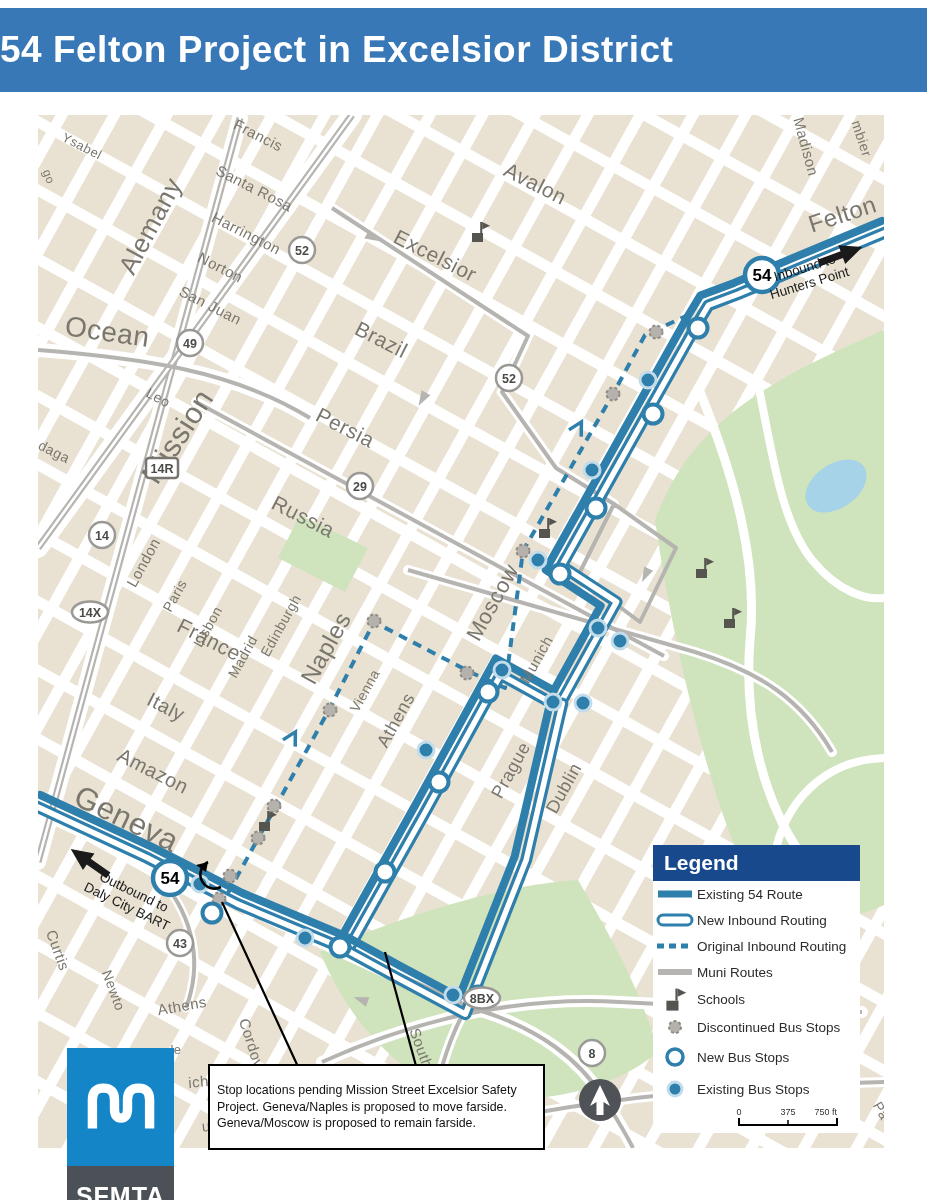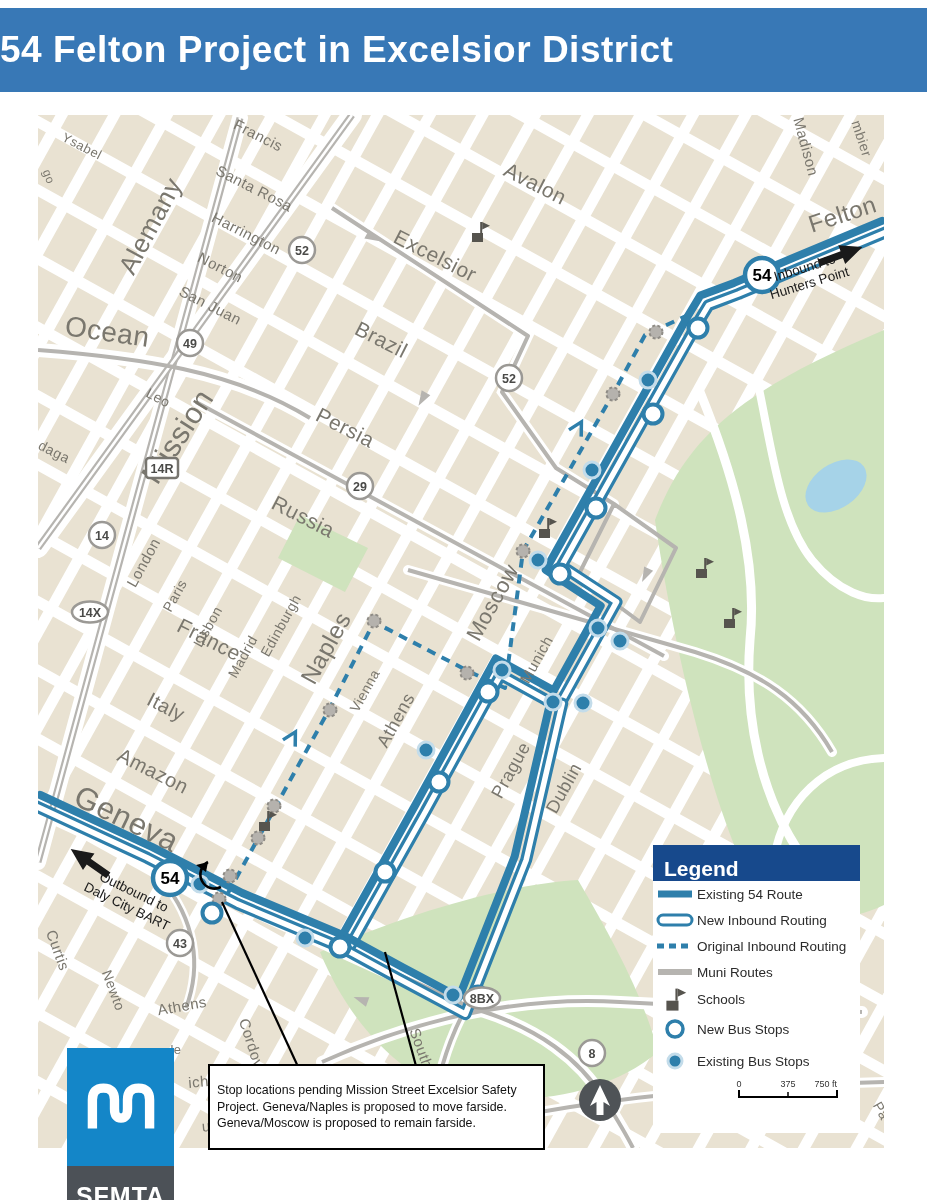--- a/index.html
+++ b/index.html
@@ -3,21 +3,21 @@
 <meta charset="utf-8">
 <style>
   html,body{margin:0;padding:0;background:#fff;}
   .page{position:relative;width:927px;height:1200px;background:#fff;overflow:hidden;
         font-family:"Liberation Sans",sans-serif;}
   .titlebar{position:absolute;left:0;top:8px;width:927px;height:84px;display:flex;
             align-items:center;}
   .titlebar h1{margin:0;color:#fff;font-size:37px;font-weight:bold;letter-spacing:.5px;}
   #mapsvg{position:absolute;left:38px;top:115px;}
   .legend{position:absolute;left:653px;top:845px;width:207px;height:288px;background:#fff;}
-  .legend-header{height:36px;display:flex;align-items:flex-end;padding-left:11px;}
+  .legend-header{height:36px;display:flex;align-items:center;padding-left:11px;}
   .legend-header span{color:#fff;font-size:21px;font-weight:bold;}
   .li{display:flex;align-items:center;height:26px;}
   .li .sym{width:44px;flex:0 0 44px;}
   .li span{font-size:13.5px;color:#2b2b2b;}
   .callout{position:absolute;left:208px;top:1064px;width:319px;background:#fff;
            border:2px solid #000;padding:16px 7px;font-size:12.4px;line-height:1.33;color:#111;}
   .logo{position:absolute;left:67px;top:1020px;width:107px;margin-top:28px;}
   .logo-blue{height:118px;display:flex;align-items:center;justify-content:center;}
   .logo-gray{height:60px;display:flex;align-items:center;justify-content:center;}
   .logo-gray div{color:#fff;font-size:25px;font-weight:bold;letter-spacing:1px;}
@@ -317,20 +317,26 @@
             <g transform="translate(20 17)">
               <g transform="translate(0 0) scale(1.1)" fill="#56544e">
                 <rect x="-6" y="-3" width="11" height="9"></rect>
                 <rect x="2.2" y="-14" width="2" height="11"></rect>
                 <path d="M4.2,-14 L12,-10.2 L4.2,-6.5 Z"></path>
               </g>
             </g>
           </svg>
           <span>Schools</span>
         </div>
+        <div class="li" style="height: 28px;">
+          <svg width="44" height="24" class="sym">
+            <circle cx="22" cy="12" r="6" fill="#b5b2ad" stroke="#8f8c86" stroke-width="2" stroke-dasharray="3 2.2"></circle>
+          </svg>
+          <span>Discontinued Bus Stops</span>
+        </div>
         <div class="li" style="height: 32px;">
           <svg width="44" height="24" class="sym">
             <circle cx="22" cy="12" r="8" fill="#fff" stroke="#2e7fab" stroke-width="3.5"></circle>
           </svg>
           <span>New Bus Stops</span>
         </div>
         <div class="li" style="height: 32px;">
           <svg width="44" height="24" class="sym">
             <circle cx="22" cy="12" r="7" fill="#2e7fab" stroke="#c3dcea" stroke-width="3"></circle>
           </svg>

